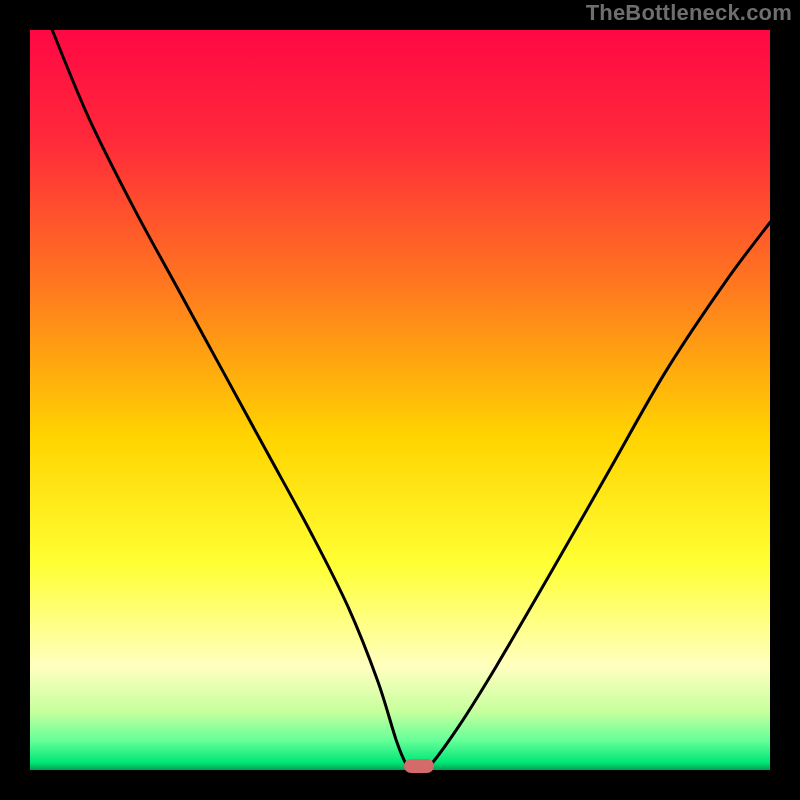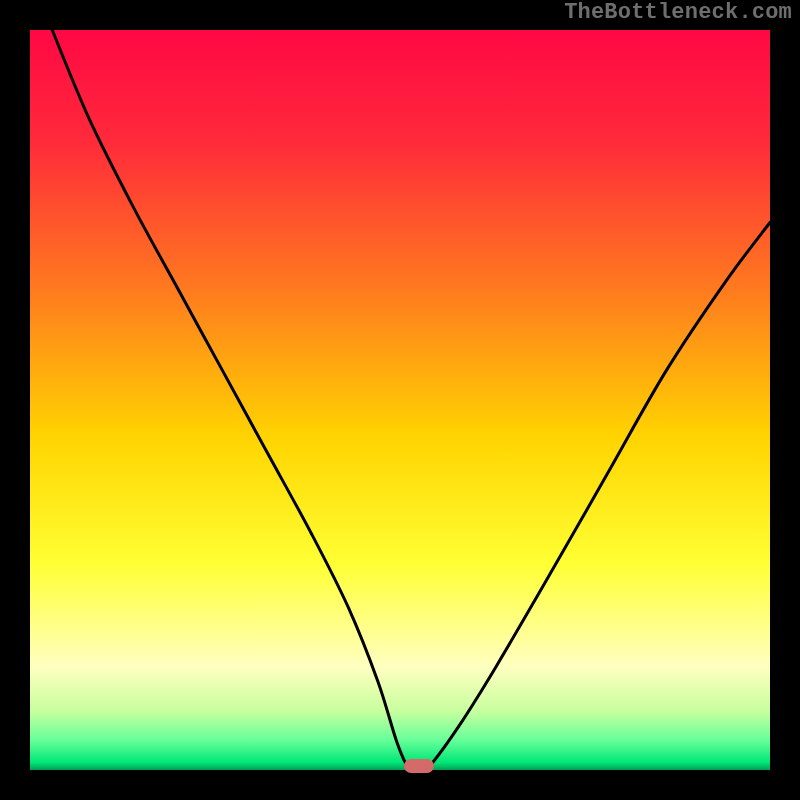--- a/index.html
+++ b/index.html
@@ -9,21 +9,20 @@
     height: 800px;
     background: #000;
     overflow: hidden;
     font-family: Arial, Helvetica, sans-serif;
   }
   .frame {
     position: relative;
     width: 800px;
     height: 800px;
     background: #000;
-    font-family: Liberation Mono, monospace;
   }
   .plot-area {
     position: absolute;
     left: 30px;
     top: 30px;
     width: 740px;
     height: 740px;
   }
   .gradient-bg {
     position: absolute;

